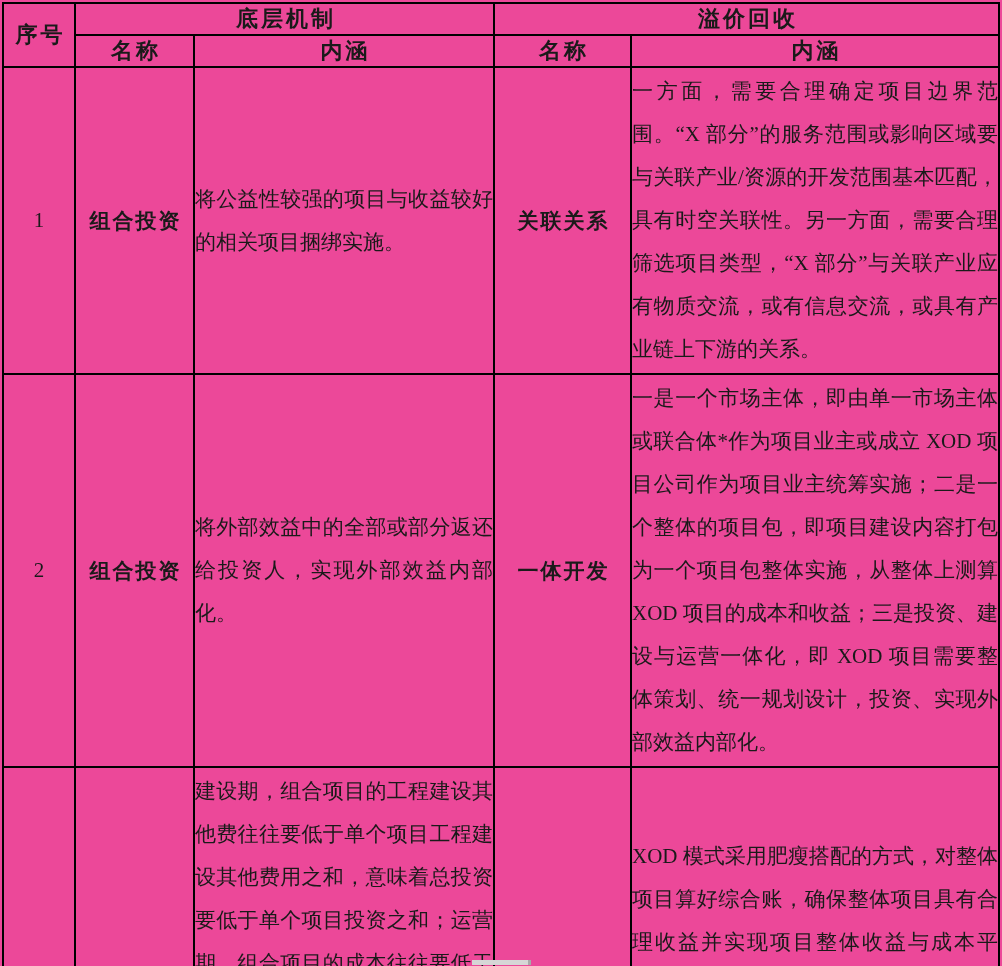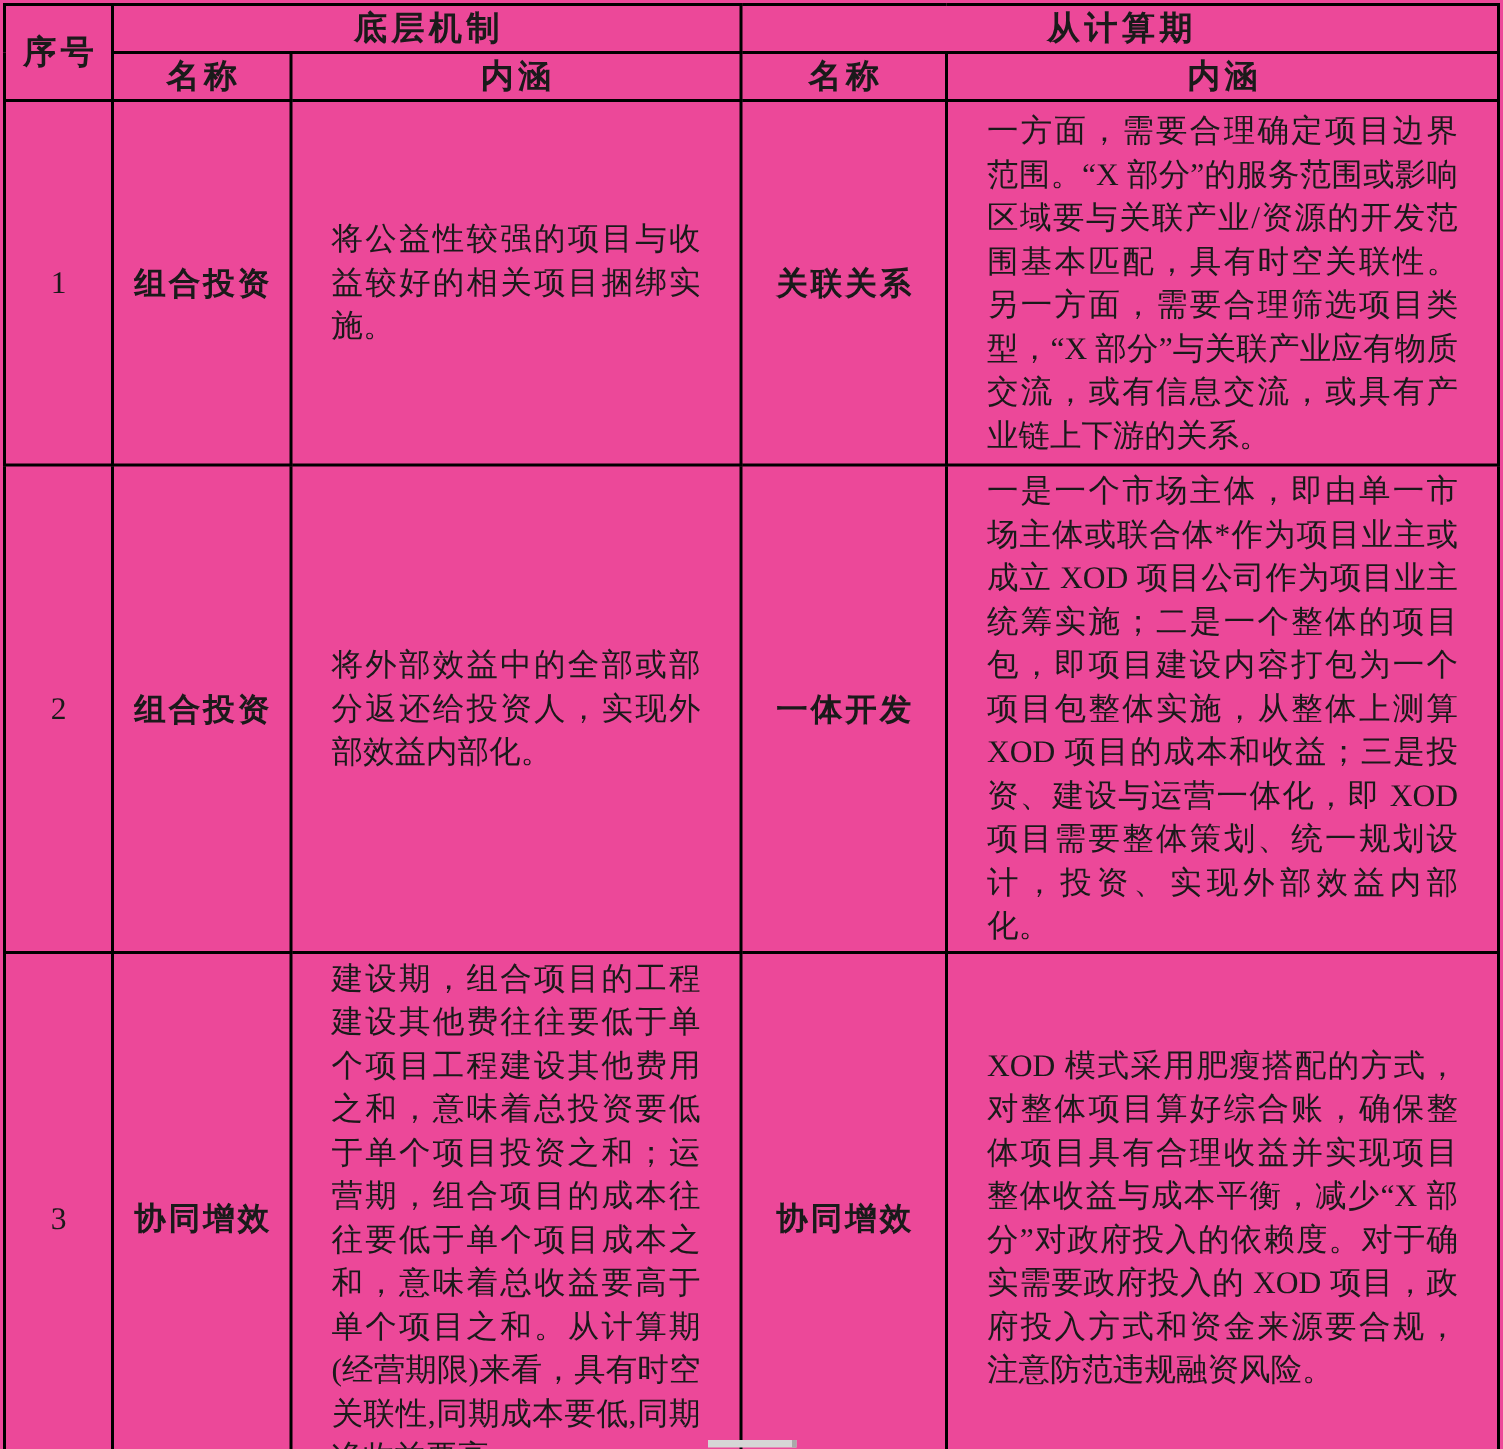--- a/index.html
+++ b/index.html
@@ -55,24 +55,24 @@
   td.c-name {
     font-size: 21px;
     text-align: center;
     letter-spacing: 2px;
     text-indent: 2px;
     padding: 0;
     font-weight: bold;
   }
   td.c-desc {
     font-size: 21px;
-    line-height: 29px;
+    line-height: 43px;
     text-align: justify;
     text-justify: inter-ideograph;
-    padding: 2px 26px;
+    padding: 2px 0;
   }
   .scroll-thumb {
     position: absolute;
     left: 472px;
     top: 960px;
     width: 56px;
     height: 5px;
     background: #d6d6d6;
     border-right: 3px solid #a9a9a9;
   }
@@ -87,21 +87,21 @@
       <col style="width:72px">
       <col style="width:119px">
       <col style="width:300px">
       <col style="width:137px">
       <col style="width:368px">
     </colgroup>
     <thead>
       <tr class="hrow1">
         <th rowspan="2">序号</th>
         <th colspan="2">底层机制</th>
-        <th colspan="2">从计算期</th>
+        <th colspan="2">溢价回收</th>
       </tr>
       <tr class="hrow2">
         <th>名称</th>
         <th>内涵</th>
         <th>名称</th>
         <th>内涵</th>
       </tr>
     </thead>
     <tbody>
       <tr class="row1">

